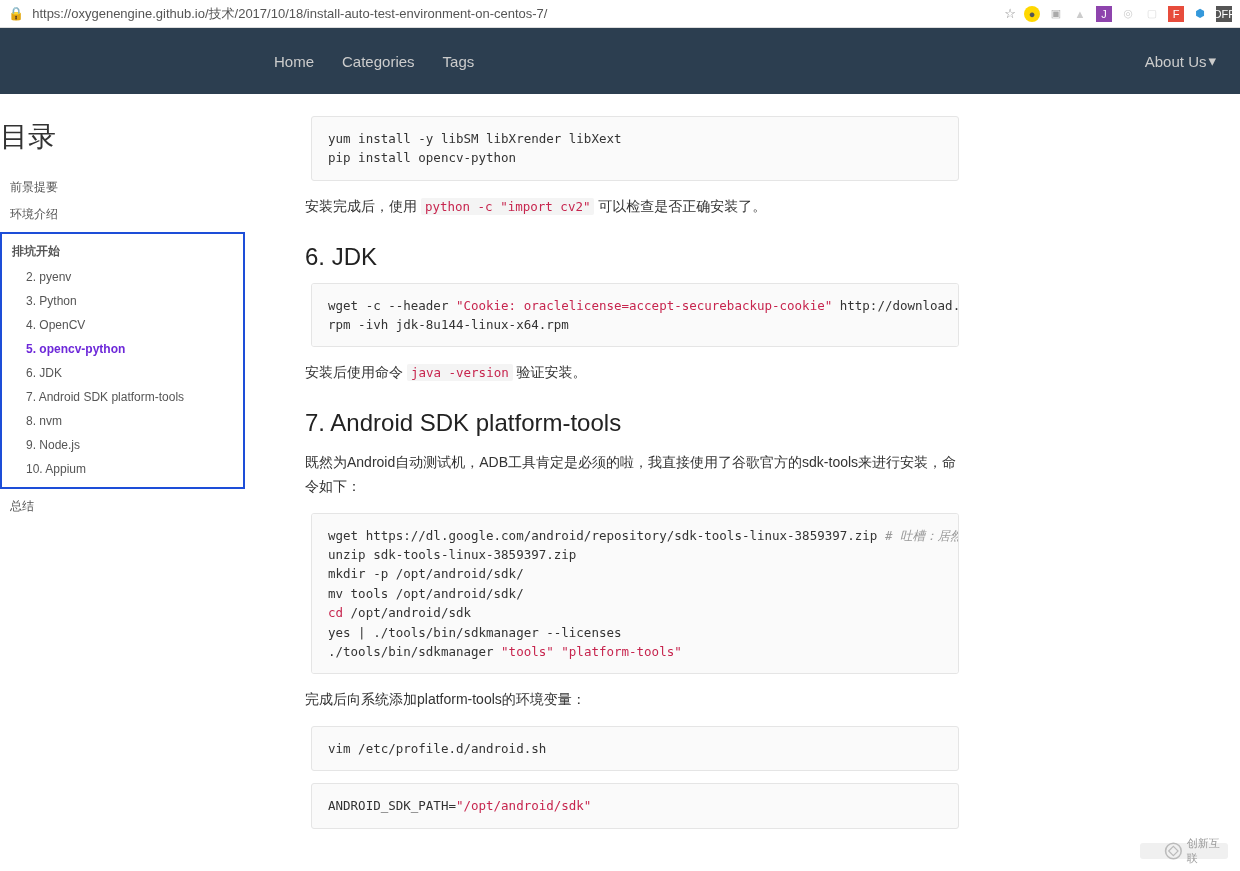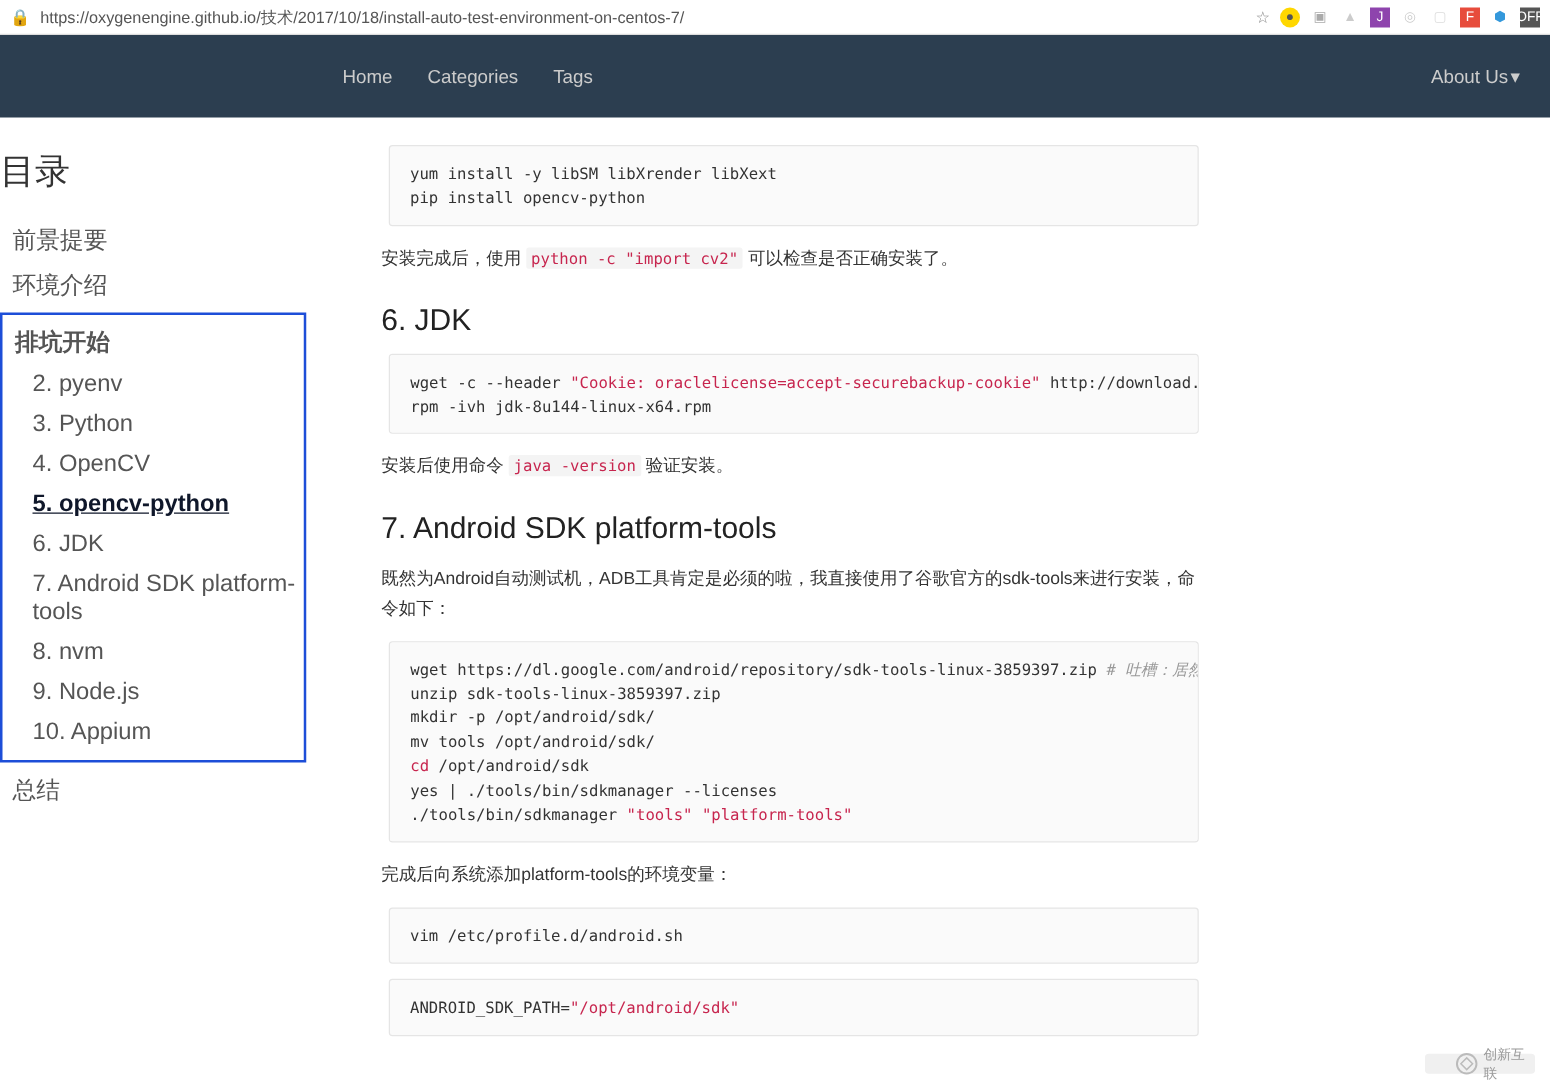--- a/index.html
+++ b/index.html
@@ -14,25 +14,25 @@
 .navbar { background: #2c3e50; height: 66px; display: flex; align-items: center; padding: 0 24px; }
 .nav-links { display: flex; gap: 28px; margin-left: 250px; }
 .nav-links a { color: #ccc; text-decoration: none; font-size: 15px; }
 .nav-right { margin-left: auto; color: #ccc; font-size: 15px; display: flex; align-items: center; gap: 2px; }
 
 .page { display: flex; max-width: 1240px; margin: 0 auto; }
 
 .sidebar { width: 245px; padding: 24px 0 0 0; }
 .toc-title { font-size: 28px; font-weight: 500; margin-left: 0; margin-bottom: 18px; color: #333; }
 .toc-list { list-style: none; }
-.toc-list li { padding: 5px 0; font-size: 19px; }
+.toc-list li { padding: 5px 0; font-size: 12px; }
 .toc-list li a { color: #555; text-decoration: none; }
 .toc-list .lvl1 { padding-left: 10px; }
 .toc-list .lvl2 { padding-left: 24px; }
-.toc-list .active a { font-weight: bold; color: #0f172a; text-decoration: underline; }
+.toc-list .active a { font-weight: bold; color: #6d28d9; }
 .highlight-box { border: 2px solid #1d4ed8; padding: 4px 0 6px 0; margin: 4px 0; }
 
 .main { flex: 1; padding: 10px 40px 40px 60px; max-width: 760px; }
 .codeblock { background: #fafafa; border: 1px solid #e5e5e5; border-radius: 3px; padding: 12px 16px; margin: 12px 6px; font-family: Consolas, Monaco, monospace; font-size: 12.5px; line-height: 1.55; overflow-x: auto; white-space: pre; color: #333; }
 .para { margin: 14px 0; font-size: 14px; line-height: 1.7; color: #333; }
 .heading { font-size: 24px; font-weight: 500; margin: 24px 0 10px; color: #222; }
 code.inline { background: #f4f4f4; color: #c7254e; font-family: Consolas, Monaco, monospace; font-size: 12.5px; padding: 1px 4px; border-radius: 2px; }
 .c-str { color: #c7254e; }
 .c-cmt { color: #999; font-style: italic; }
 .c-kw { color: #c7254e; }

